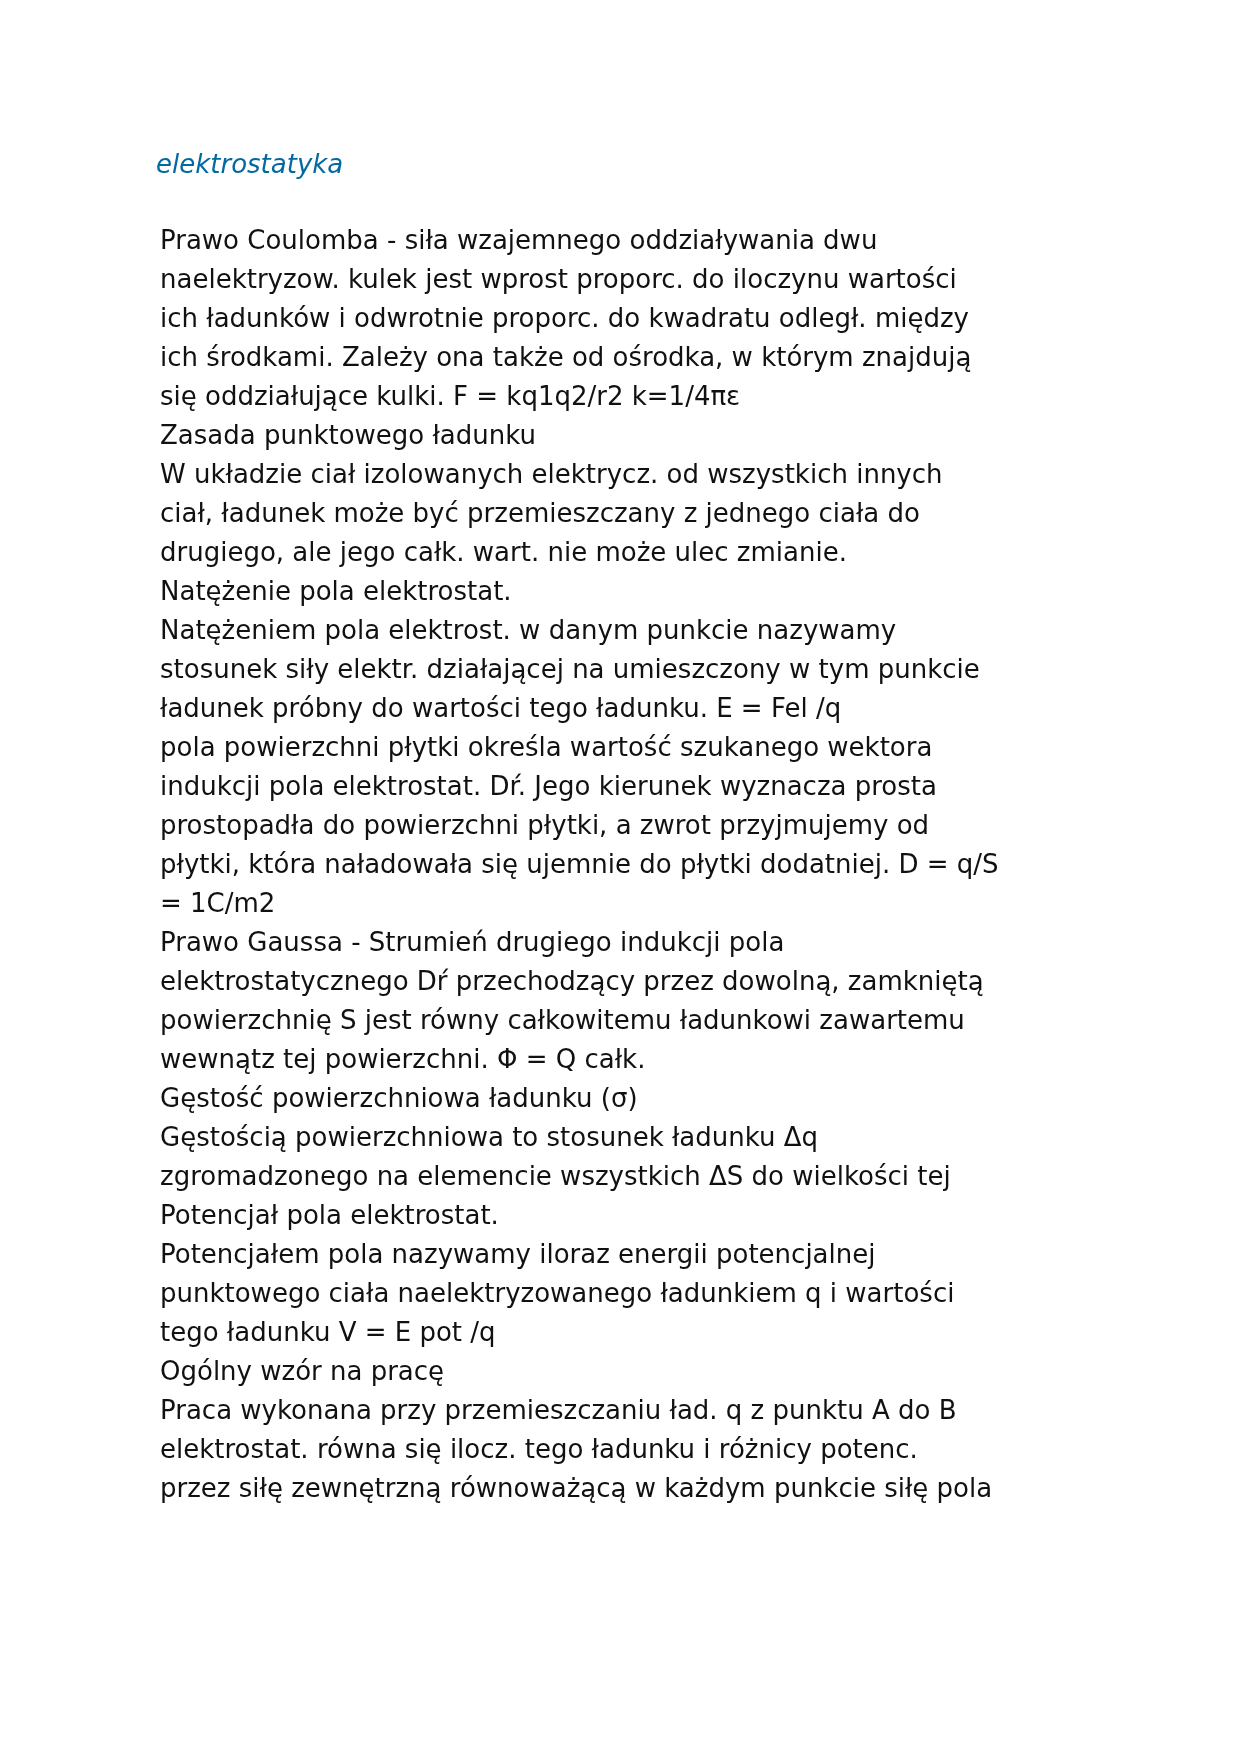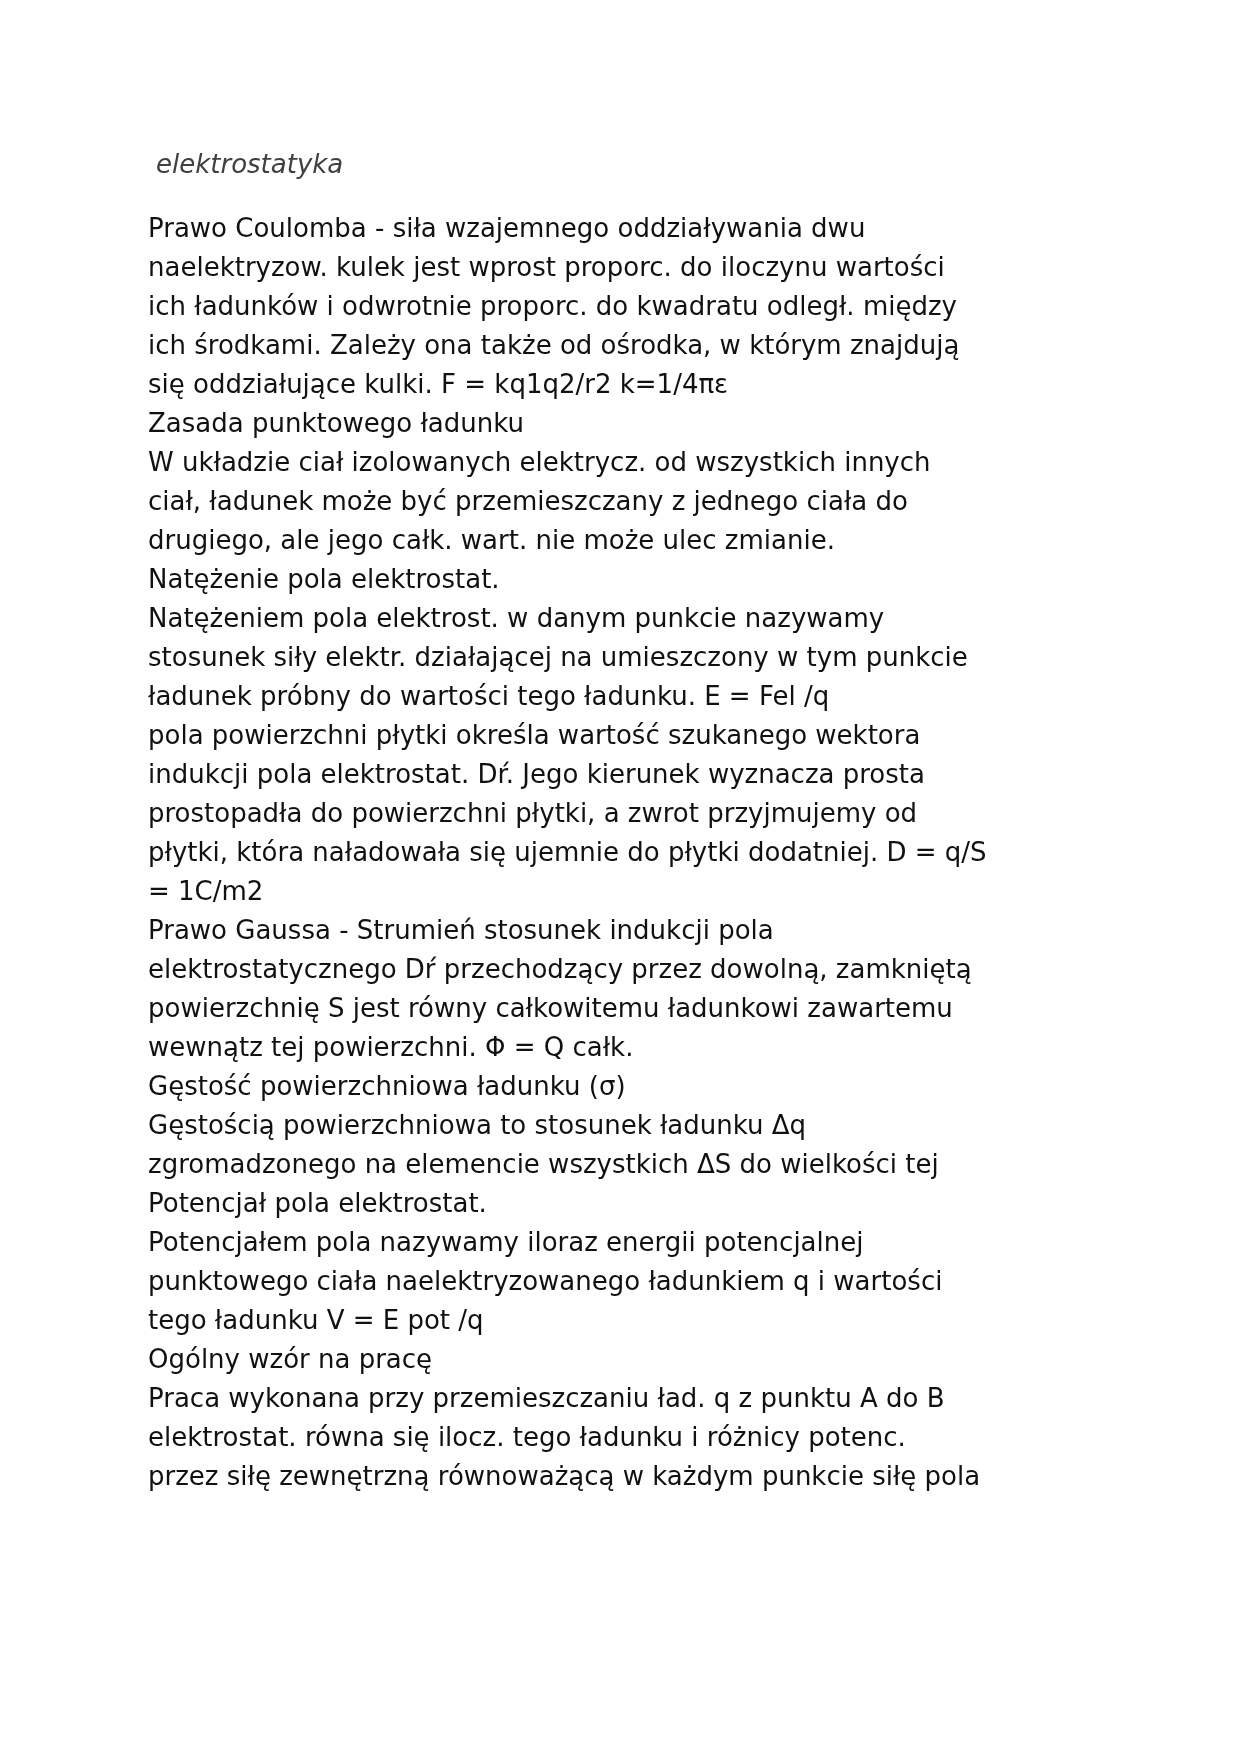--- a/index.html
+++ b/index.html
@@ -1,26 +1,26 @@
 <!DOCTYPE html>
 <html><head>
 <meta charset="utf-8">
 <style>
   html, body { margin: 0; padding: 0; background: #ffffff; }
   body { width: 1240px; height: 1754px; position: relative; overflow: hidden; }
   .page { position: absolute; left: 0; top: 0; width: 1240px; height: 1754px; background: #fff; }
   .title {
     position: absolute; left: 156px; top: 145px;
     font-family: "DejaVu Sans", sans-serif; font-style: italic;
-    font-size: 26px; color: #404040; line-height: 38px; margin: 0; font-weight: normal;
+    font-size: 26px; color: #0369a1; line-height: 38px; margin: 0; font-weight: normal;
   }
   .body-text {
     position: absolute; left: 148px; top: 209px; width: 960px;
     font-family: "DejaVu Sans", sans-serif; font-size: 26px; color: #111;
-    line-height: 39px; margin: 0;
+    line-height: 39px; margin: 12px;
   }
   .line { display: block; white-space: pre; }
 </style>
 </head>
 <body>
 
 <div class="page">
   <h1 class="title">elektrostatyka</h1>
   <div class="body-text">
     <span class="line">Prawo Coulomba - siła wzajemnego oddziaływania dwu</span>
@@ -34,21 +34,21 @@
     <span class="line">drugiego, ale jego całk. wart. nie może ulec zmianie.</span>
     <span class="line">Natężenie pola elektrostat.</span>
     <span class="line">Natężeniem pola elektrost. w danym punkcie nazywamy</span>
     <span class="line">stosunek siły elektr. działającej na umieszczony w tym punkcie</span>
     <span class="line">ładunek próbny do wartości tego ładunku. E = Fel /q</span>
     <span class="line">pola powierzchni płytki określa wartość szukanego wektora</span>
     <span class="line">indukcji pola elektrostat. Dŕ. Jego kierunek wyznacza prosta</span>
     <span class="line">prostopadła do powierzchni płytki, a zwrot przyjmujemy od</span>
     <span class="line">płytki, która naładowała się ujemnie do płytki dodatniej. D = q/S</span>
     <span class="line">= 1C/m2</span>
-    <span class="line">Prawo Gaussa - Strumień stosunek indukcji pola</span>
+    <span class="line">Prawo Gaussa - Strumień drugiego indukcji pola</span>
     <span class="line">elektrostatycznego Dŕ przechodzący przez dowolną, zamkniętą</span>
     <span class="line">powierzchnię S jest równy całkowitemu ładunkowi zawartemu</span>
     <span class="line">wewnątz tej powierzchni. Φ = Q całk.</span>
     <span class="line">Gęstość powierzchniowa ładunku (σ)</span>
     <span class="line">Gęstością powierzchniowa to stosunek ładunku Δq</span>
     <span class="line">zgromadzonego na elemencie wszystkich ΔS do wielkości tej</span>
     <span class="line">Potencjał pola elektrostat.</span>
     <span class="line">Potencjałem pola nazywamy iloraz energii potencjalnej</span>
     <span class="line">punktowego ciała naelektryzowanego ładunkiem q i wartości</span>
     <span class="line">tego ładunku V = E pot /q</span>

